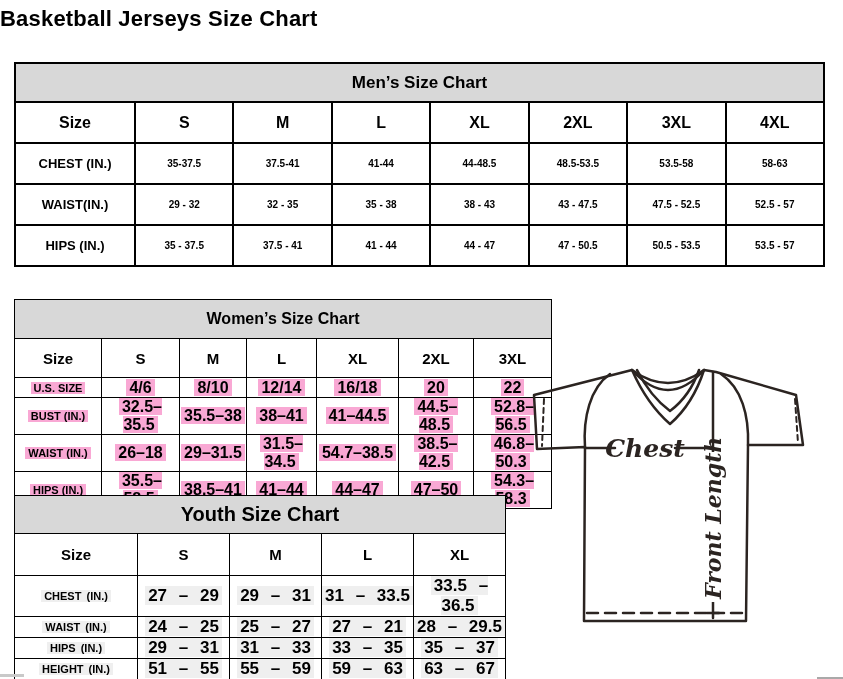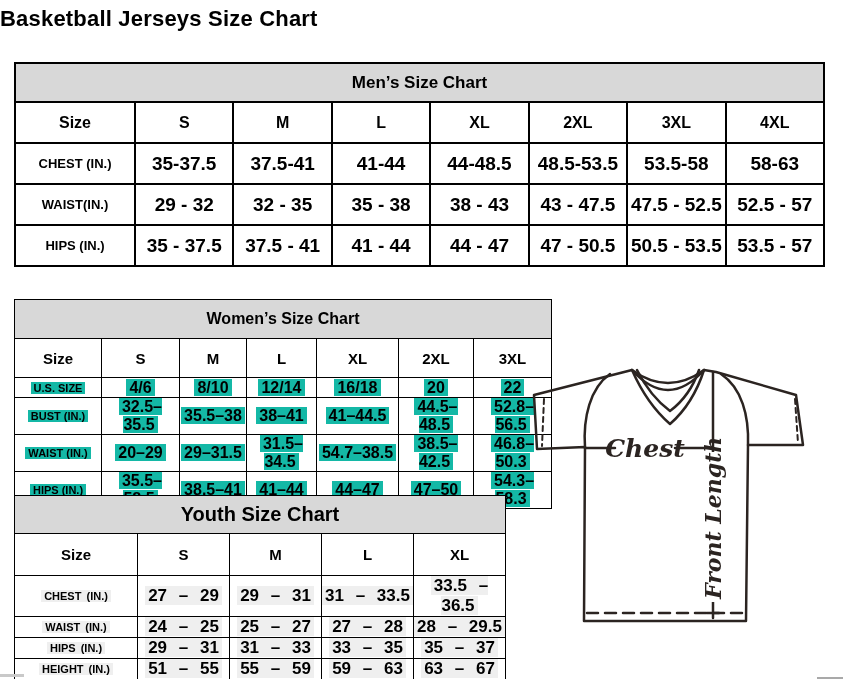--- a/index.html
+++ b/index.html
@@ -10,31 +10,31 @@
                font-size:22px; font-weight:bold; letter-spacing:0.2px;}
 
   table {border-collapse:collapse; position:absolute; table-layout:fixed; background:#fff;padding-left:8px;}
   th,td {text-align:center; vertical-align:middle; font-weight:bold; padding:0; overflow:hidden;}
 
   
   #mens {left:14px; top:62px; width:811px;}
   #mens th, #mens td {border:2px solid #000;}
   #mens .band td {height:37px; background:#d8d8d8; font-size:17px;}
   #mens .size-row th {height:39px; font-size:16px;}
-  #mens .data-row td {height:39px; font-size:19px;}
+  #mens .data-row td {height:39px; font-size:10px;}
   #mens .data-row td.rowlabel {font-size:13px;}
 
   
   #womens {left:14px; top:299px; width:537px;}
   #womens th, #womens td {border:1.5px solid #000;margin-top:35px;}
   #womens .band td {height:38px; background:#d8d8d8; font-size:16px;}
   #womens .size-row th {height:38px; font-size:15px;}
   #womens .data-row td {height:19px; font-size:16px;}
   #womens .data-row td.rowlabel {font-size:11px;}
-  #womens .data-row span {background:#14b8a6; padding:0 3px;text-align:right;}
+  #womens .data-row span {background:#f9a8d4; padding:0 3px;text-align:right;}
 
   
   #youth {left:14px; top:495px; width:492px;}
   #youth th, #youth td {border:1.5px solid #000;}
   #youth .band td {height:37px; background:#d8d8d8; font-size:20px;}
   #youth .size-row th {height:41px; font-size:15px;}
   #youth .data-row td {height:19px; font-size:17px; word-spacing:7px;}
   #youth .data-row td.rowlabel {font-size:11px; word-spacing:2px;}
   #youth .data-row span {background:#efefef; padding:0 3px;}
 
@@ -145,21 +145,21 @@
     <td class="rowlabel"><span>BUST (IN.)</span></td>
     <td><span>32.5–35.5</span></td>
     <td><span>35.5–38</span></td>
     <td><span>38–41</span></td>
     <td><span>41–44.5</span></td>
     <td><span>44.5–48.5</span></td>
     <td><span>52.8–56.5</span></td>
   </tr>
   <tr class="data-row">
     <td class="rowlabel"><span>WAIST (IN.)</span></td>
-    <td><span>20–29</span></td>
+    <td><span>26–18</span></td>
     <td><span>29–31.5</span></td>
     <td><span>31.5–34.5</span></td>
     <td><span>54.7–38.5</span></td>
     <td><span>38.5–42.5</span></td>
     <td><span>46.8–50.3</span></td>
   </tr>
   <tr class="data-row">
     <td class="rowlabel"><span>HIPS (IN.)</span></td>
     <td><span>35.5–58.5</span></td>
     <td><span>38.5–41</span></td>
@@ -194,21 +194,21 @@
     <td class="rowlabel"><span>CHEST (IN.)</span></td>
     <td><span>27 – 29</span></td>
     <td><span>29 – 31</span></td>
     <td><span>31 – 33.5</span></td>
     <td><span>33.5 – 36.5</span></td>
   </tr>
   <tr class="data-row">
     <td class="rowlabel"><span>WAIST (IN.)</span></td>
     <td><span>24 – 25</span></td>
     <td><span>25 – 27</span></td>
-    <td><span>27 – 28</span></td>
+    <td><span>27 – 21</span></td>
     <td><span>28 – 29.5</span></td>
   </tr>
   <tr class="data-row">
     <td class="rowlabel"><span>HIPS (IN.)</span></td>
     <td><span>29 – 31</span></td>
     <td><span>31 – 33</span></td>
     <td><span>33 – 35</span></td>
     <td><span>35 – 37</span></td>
   </tr>
   <tr class="data-row">

